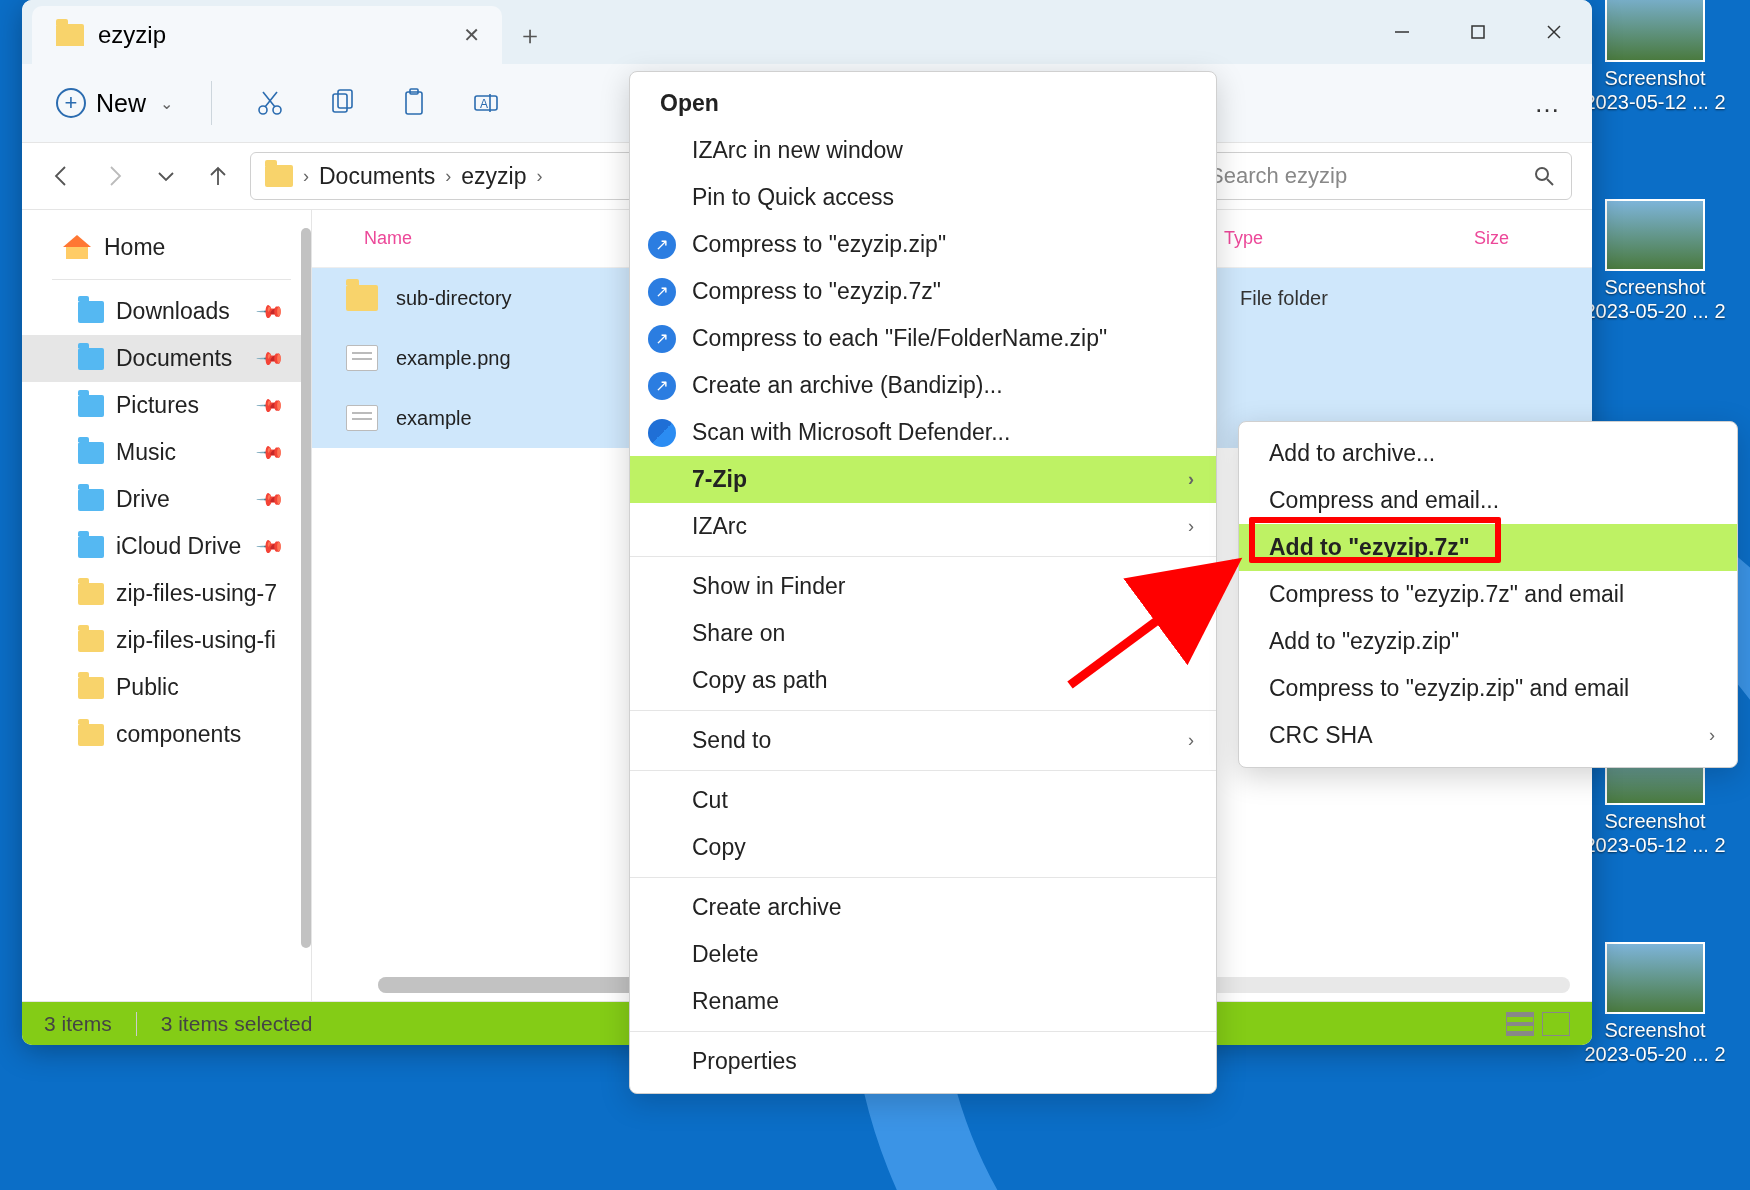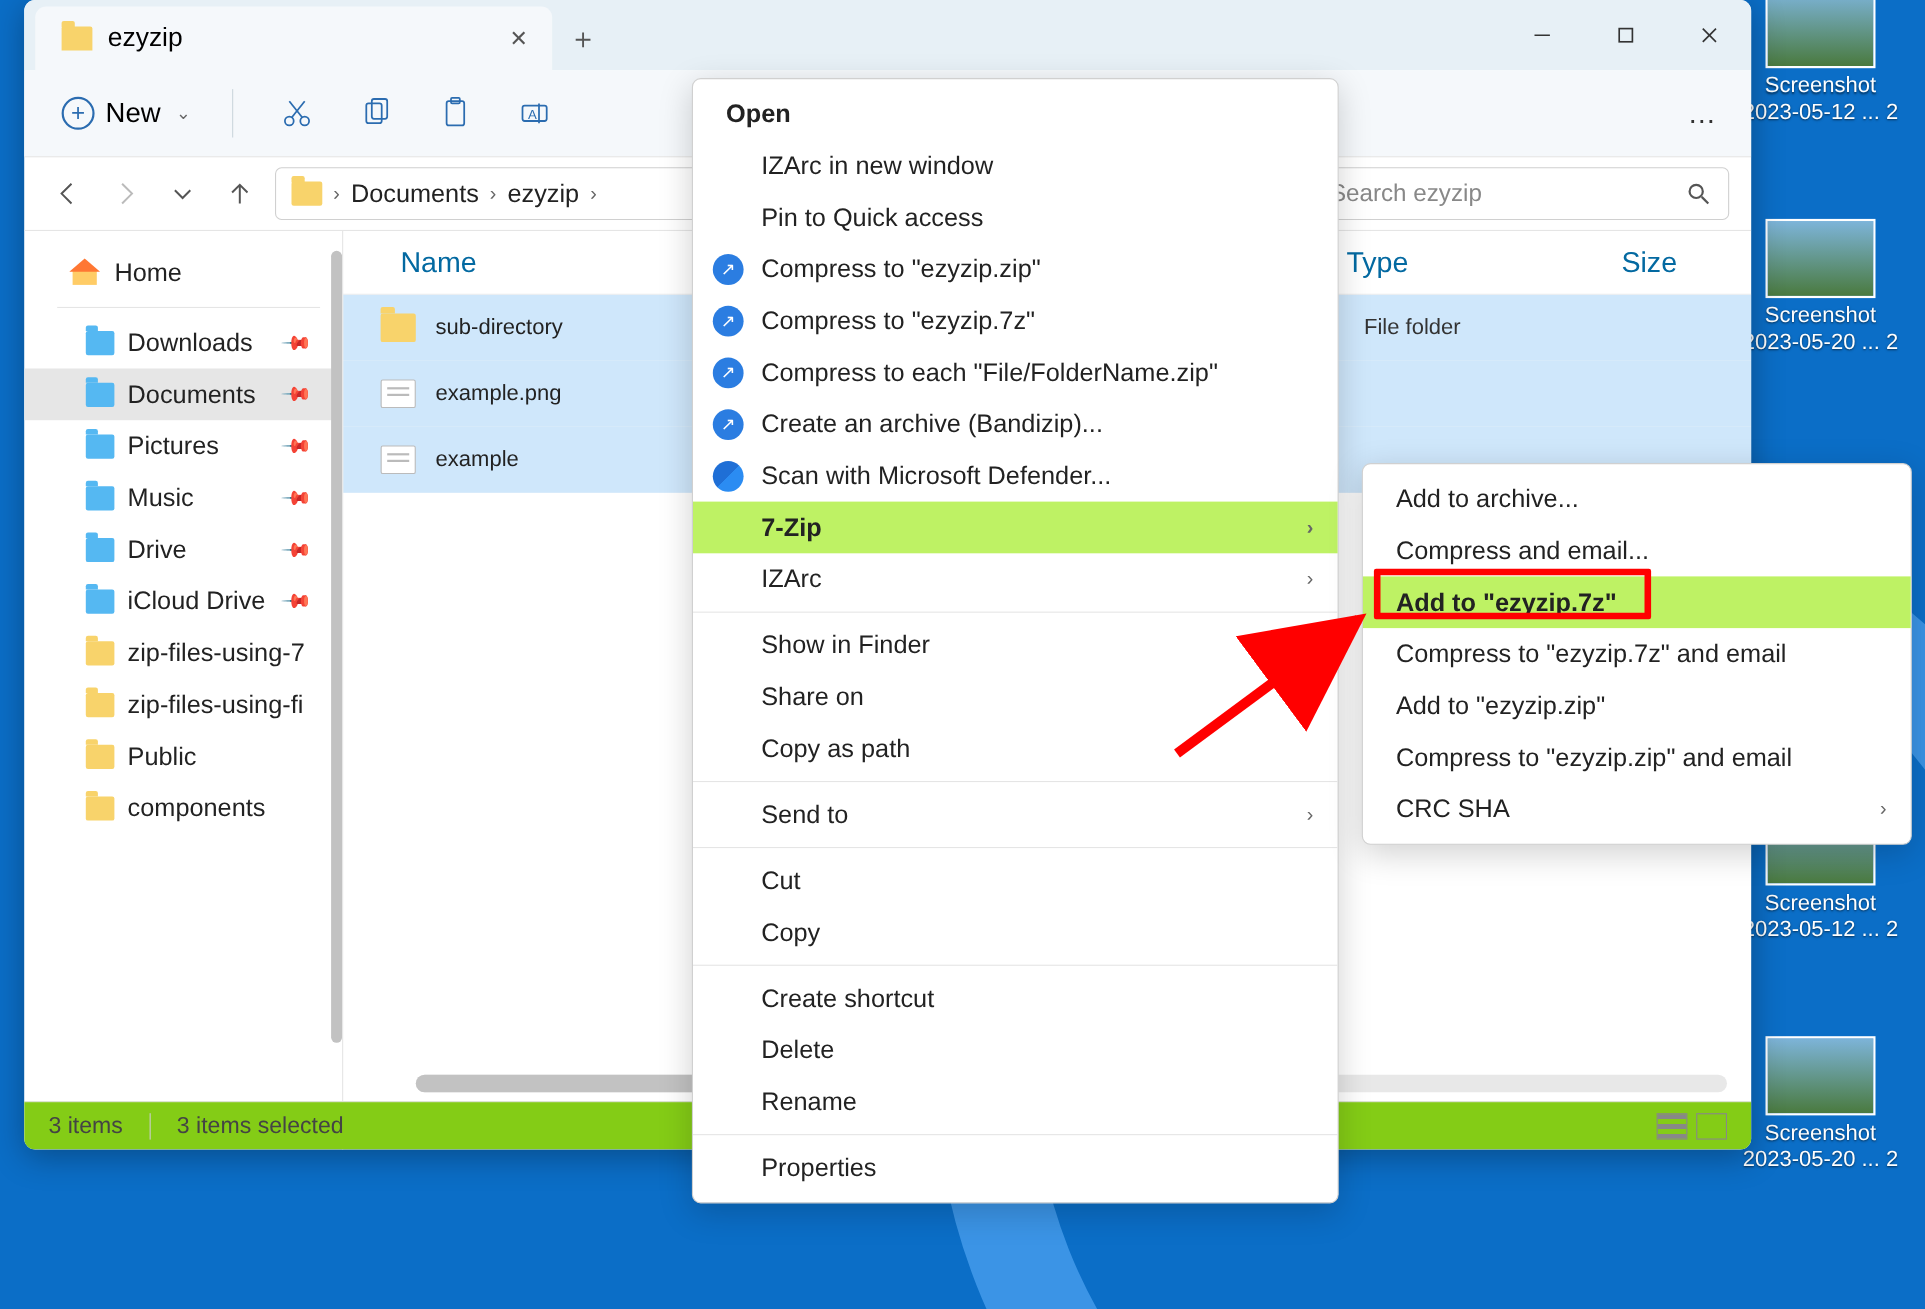--- a/index.html
+++ b/index.html
@@ -60,21 +60,21 @@
   .ic.home { position:relative; }
   .ic.home::before { content:""; position:absolute; left:2px; top:8px; width:22px; height:14px; background:#ffcc66; }
   .ic.home::after { content:""; position:absolute; left:-1px; top:-2px; width:0; height:0; border-left:14px solid transparent; border-right:14px solid transparent; border-bottom:12px solid #ff7733; }
   .ic.folder-b { background:#55b8f2; border-radius:2px; position:relative; }
   .ic.folder-b::before { content:""; position:absolute; top:-5px; left:0; width:11px; height:5px; background:#55b8f2; border-radius:2px 2px 0 0; }
   .ic.folder-y { background:#f8d36b; border-radius:2px; position:relative; }
   .ic.folder-y::before { content:""; position:absolute; top:-5px; left:0; width:11px; height:5px; background:#f8d36b; border-radius:2px 2px 0 0; }
   .sb-sep { height:1px; background:#e5e5e5; margin:8px 20px 8px 30px; }
 
   .content { flex:1; display:flex; flex-direction:column; min-width:0; }
-  .cols { display:flex; height:58px; align-items:center; border-bottom:1px solid #eee; font-size:26px; color:#0369a1; padding-left:52px; }
+  .cols { display:flex; height:58px; align-items:center; border-bottom:1px solid #eee; font-size:18px; color:#ec4899; padding-left:52px; }
   .col-name { width:560px; }
   .col-dm { width:300px; }
   .col-type { width:250px; }
   .col-size { width:100px; }
 
   .filerow { display:flex; align-items:center; height:60px; font-size:20px; color:#222; padding-left:34px; }
   .filerow.sel { background:#cfe7fb; }
   .filerow .fic { width:32px; height:26px; margin-right:18px; }
   .fic.fold-y { background:#f8d36b; border-radius:2px; position:relative; }
   .fic.fold-y::before { content:""; position:absolute; top:-6px; left:0; width:13px; height:6px; background:#f8d36b; border-radius:2px 2px 0 0; }
@@ -390,21 +390,21 @@
     </div>
   <div class="ctx-sep"></div>
   <div class="ctx-item">
       <span>Cut</span>
     </div>
   <div class="ctx-item">
       <span>Copy</span>
     </div>
   <div class="ctx-sep"></div>
   <div class="ctx-item">
-      <span>Create shortcut</span>
+      <span>Create archive</span>
     </div>
   <div class="ctx-item">
       <span>Delete</span>
     </div>
   <div class="ctx-item">
       <span>Rename</span>
     </div>
   <div class="ctx-sep"></div>
   <div class="ctx-item">
       <span>Properties</span>

